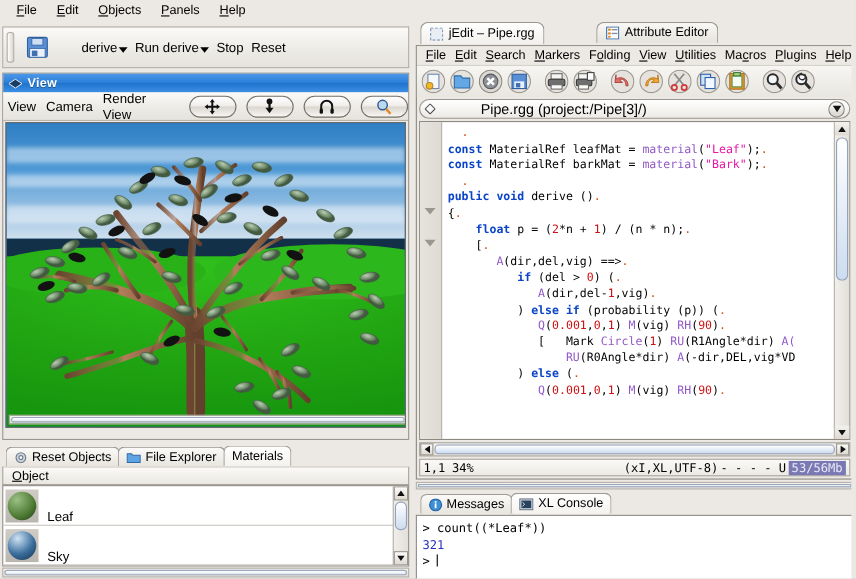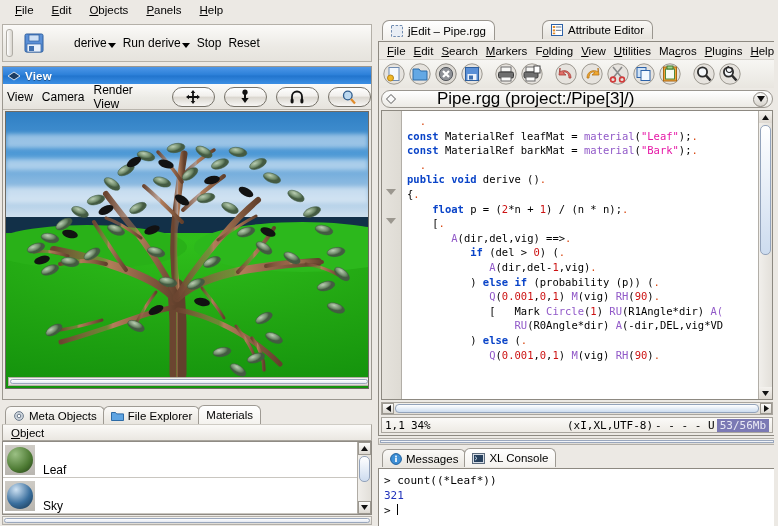--- a/index.html
+++ b/index.html
@@ -168,21 +168,21 @@
     background:linear-gradient(to bottom,#f7f6f3,#e9e6e0);
     border-top:1px solid #d6d3cd;
   }
   .jicon { width:26px; height:26px; display:flex; align-items:center; justify-content:center; }
   .jsep { width:8px; }
   #jcombo {
     height:18px; margin:2px 2px 0 2px; border:1px solid #9a968f; border-radius:9px;
     background:linear-gradient(to bottom,#ffffff,#eceae5);
     display:flex; align-items:center; padding:0 4px; gap:5px;
   }
-  #jcombo .txt { font-size:17px; flex:1;padding-left:36px; }
+  #jcombo .txt { font-size:13px; flex:1;padding-left:36px; }
   #jcombo .drop {
     width:15px;height:15px;border-radius:50%;
     background:linear-gradient(to bottom,#fbfbfa,#d7d3cc); border:1px solid #8b8780;
     display:flex;align-items:center;justify-content:center;
   }
   #editarea {
     position:absolute; left:2px; top:68px; width:392px; height:290px;
     border:1px solid #8d8981; background:#fff; display:flex;
   }
   #gutter { width:20px; background:linear-gradient(to right,#e6e3dd,#dedbd4);
@@ -452,21 +452,21 @@
       </div>
     </div>
 
     <div id="bottomleft">
       <div class="tabrow">
         <div class="tab">
           <svg width="12" height="12" viewBox="0 0 12 12">
             <circle cx="6" cy="6" r="4.4" fill="#cfd6de" stroke="#6d7b8b"></circle>
             <circle cx="6" cy="6" r="1.8" fill="#fff" stroke="#6d7b8b"></circle>
           </svg>
-          <span>Meta Objects</span>
+          <span>Reset Objects</span>
         </div>
         <div class="tab">
           <svg width="13" height="11" viewBox="0 0 13 11">
             <path d="M0.5 2.5 h4 l1.2 1.4 h6.8 v6.6 h-12 z" fill="#5ea4e2" stroke="#2d6aa5"></path>
           </svg>
           <span>File Explorer</span>
         </div>
         <div class="tab active">
           <span>Materials</span>
         </div>

